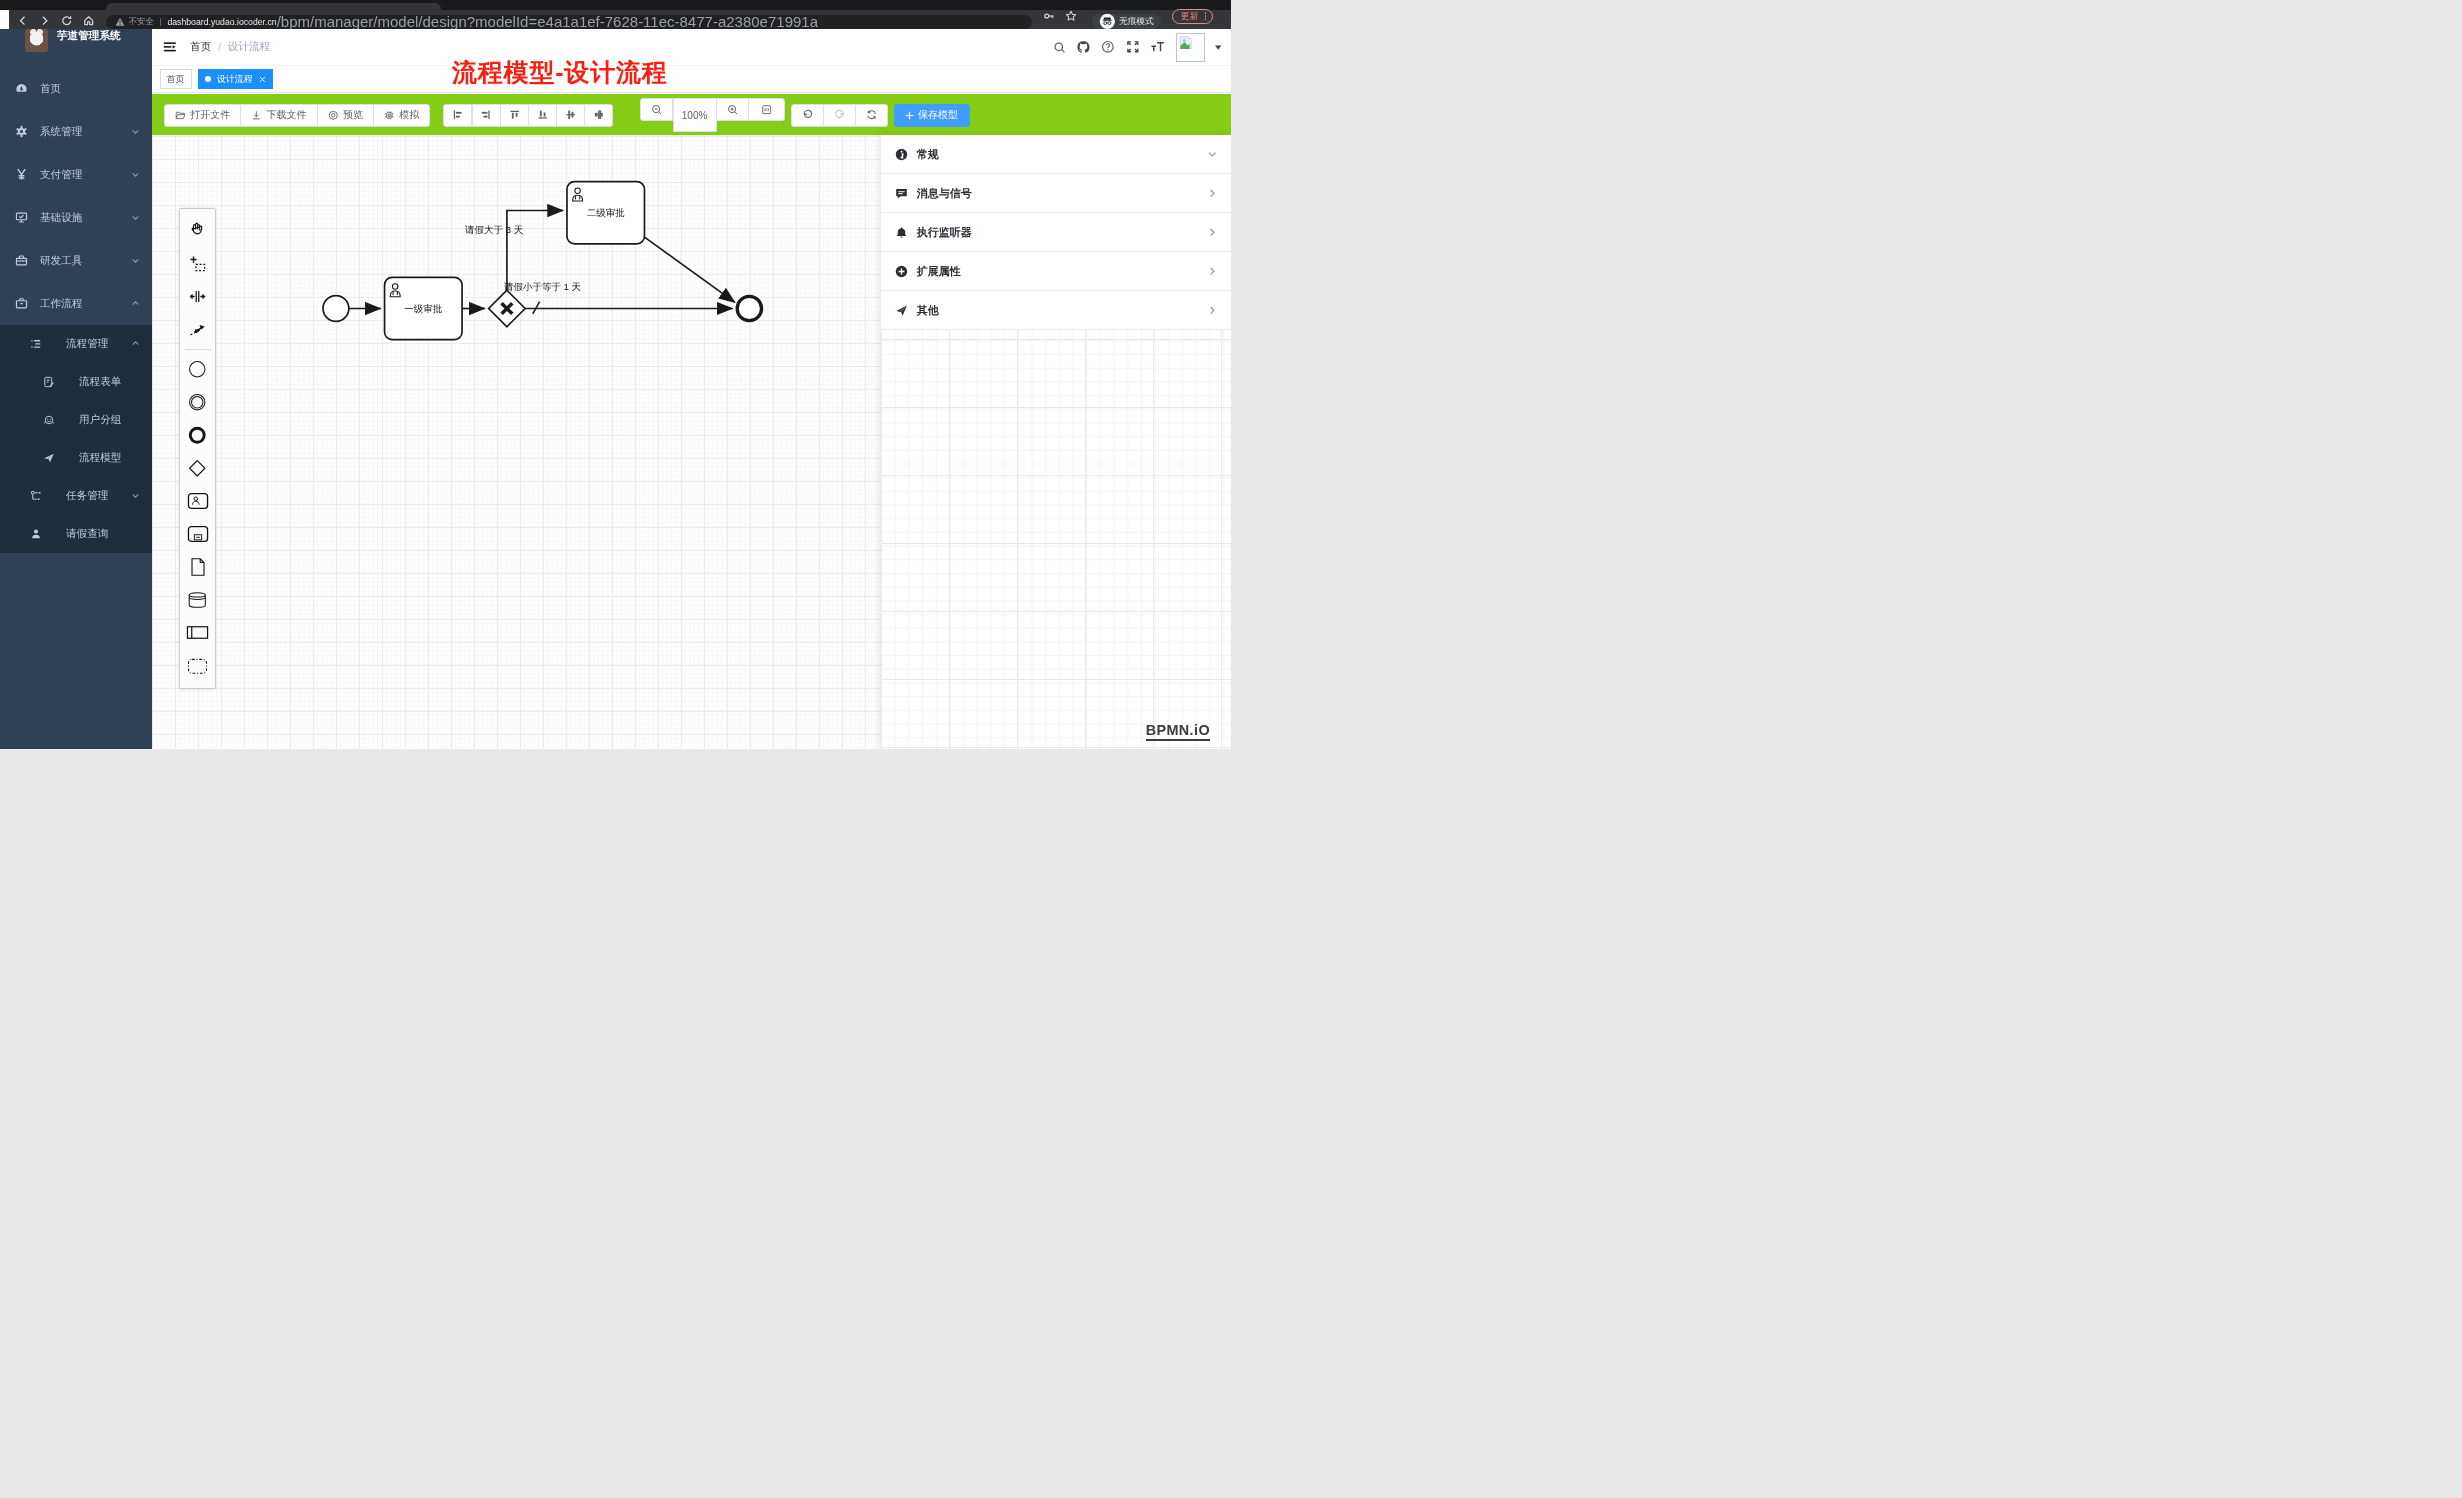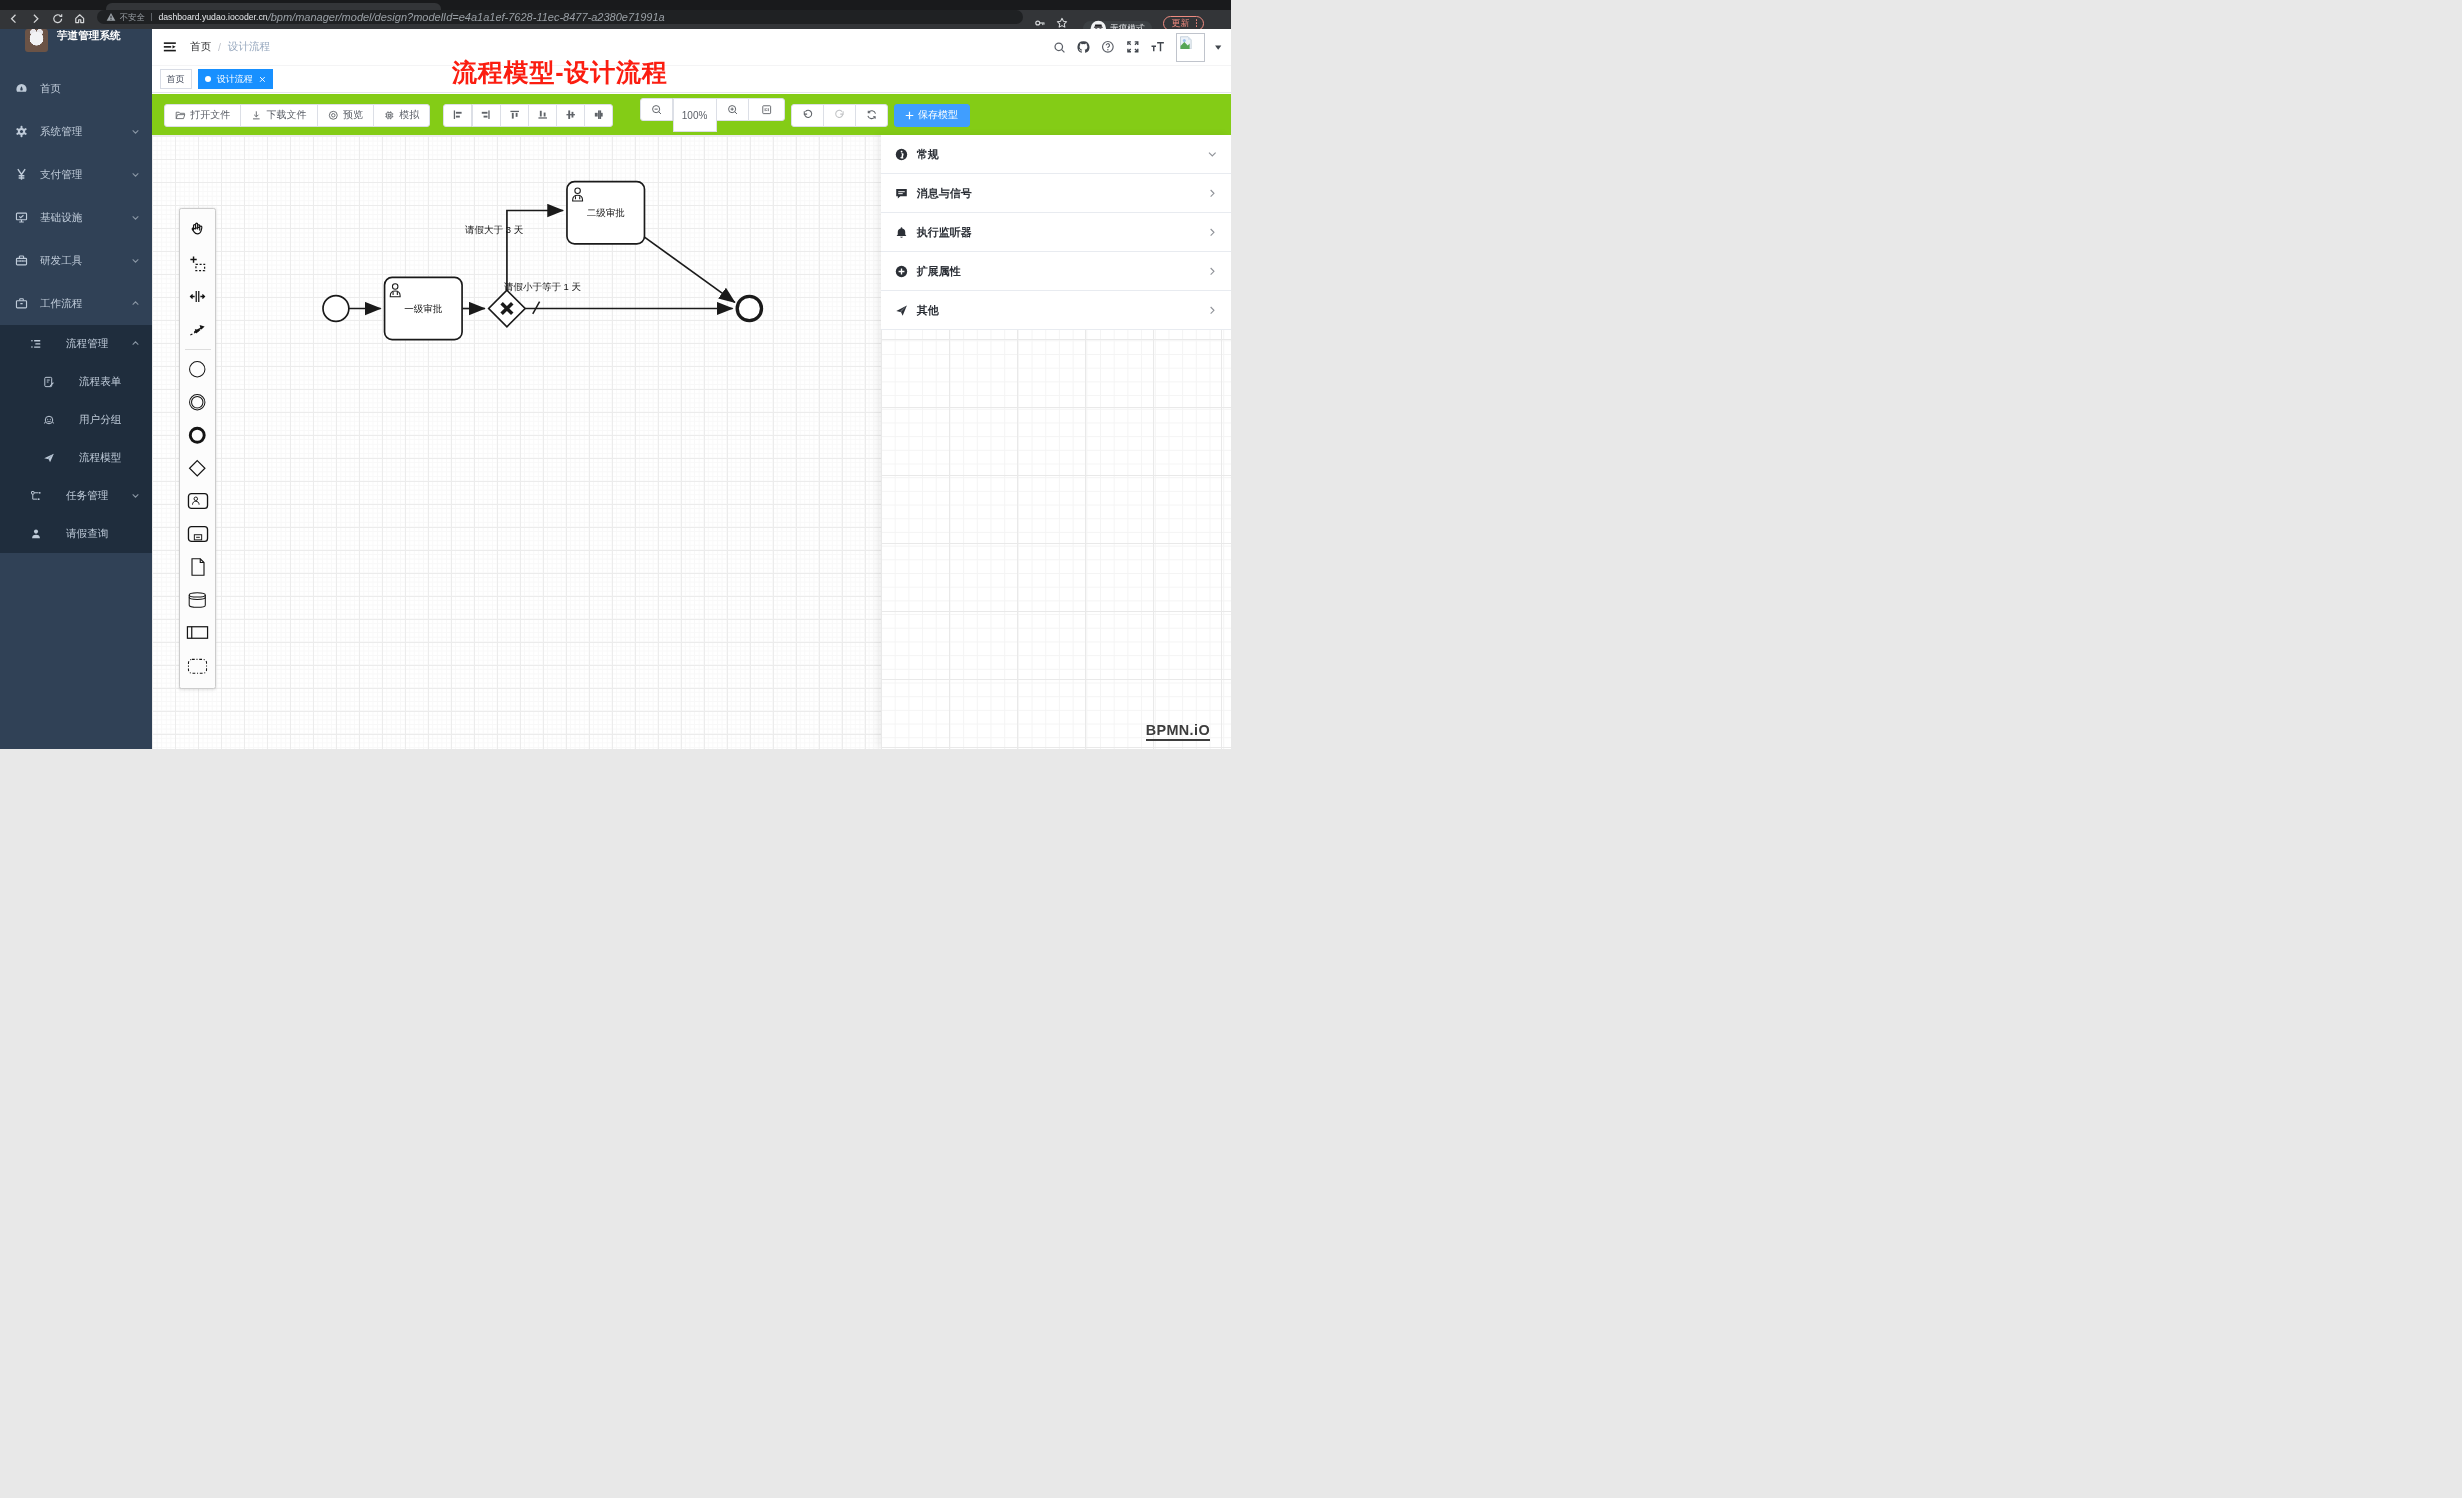--- a/index.html
+++ b/index.html
@@ -4,27 +4,27 @@
 <style>
   * { margin:0; padding:0; box-sizing:border-box; }
   html,body { background:#e8e8e8; }
   body { font-family:"Liberation Sans", sans-serif; }
   .page { position:relative; width:1231px; height:749px; background:#fff; overflow:hidden; }
 
   
   .chrome { position:absolute; left:0; top:0; width:100%; height:29px; }
   .tabstrip { position:absolute; left:0; top:0; width:100%; height:10px; background:#191a1c; }
   .browser-tab { position:absolute; left:106px; top:3px; width:335px; height:6.8px; background:#333538; border-radius:6px 6px 0 0; }
-  .urlrow { position:absolute; left:0; top:10px; width:100%; height:19px; background:#333538; display:flex; align-items:flex-start; }
+  .urlrow { position:absolute; left:9px; top:10px; width:100%; height:19px; background:#333538; display:flex; align-items:flex-end; }
   .navbtn { width:16.7px; height:16.7px; display:flex; align-items:center; justify-content:center; margin-left:5.3px; color:#d5d7d9; flex:0 0 auto; }
   .urlpill { height:14.4px; flex:0 0 auto; width:926px; margin-left:9px; background:#1f2123; border-radius:7.6px; display:flex; align-items:center; padding:0 9px; overflow:hidden; white-space:nowrap; }
   .sec-label { color:#9aa0a6; font-size:8.4px; margin:0 6px 0 3.8px; }
   .pill-sep { width:0.8px; height:8.4px; background:#5f6368; margin-right:6.8px; }
   .url-host { color:#e8eaed; font-size:8.7px; }
-  .url-path { color:#9aa0a6; font-size:11px;font-style:italic; }
+  .url-path { color:#9aa0a6; font-size:15px; }
   .chrome-right { display:flex; align-items:center; margin-left:7.6px; }
   .incog { height:15px; background:#3c4043; border-radius:7.6px; display:flex; align-items:center; padding:0 7.6px 0 3px; margin-left:12px;margin-top:11px; }
   .incog span { color:#e8eaed; font-size:8.7px; margin-left:3.8px; }
   .update-pill { height:15px; border:1.1px solid #ee8b80; border-radius:8.4px; display:flex; align-items:center; padding:0 5.3px 0 7.6px; margin-left:10.6px; }
   .update-pill span { color:#f0897e; font-size:9px; }
   .vdots { display:flex; flex-direction:column; margin-left:6px; gap:1.5px; }
   .vdots i { width:1.9px; height:1.9px; border-radius:50%; background:#f0897e; }
 
   
   .sidebar { position:absolute; left:0; top:29px; width:152px; height:720px; background:#304156; }

